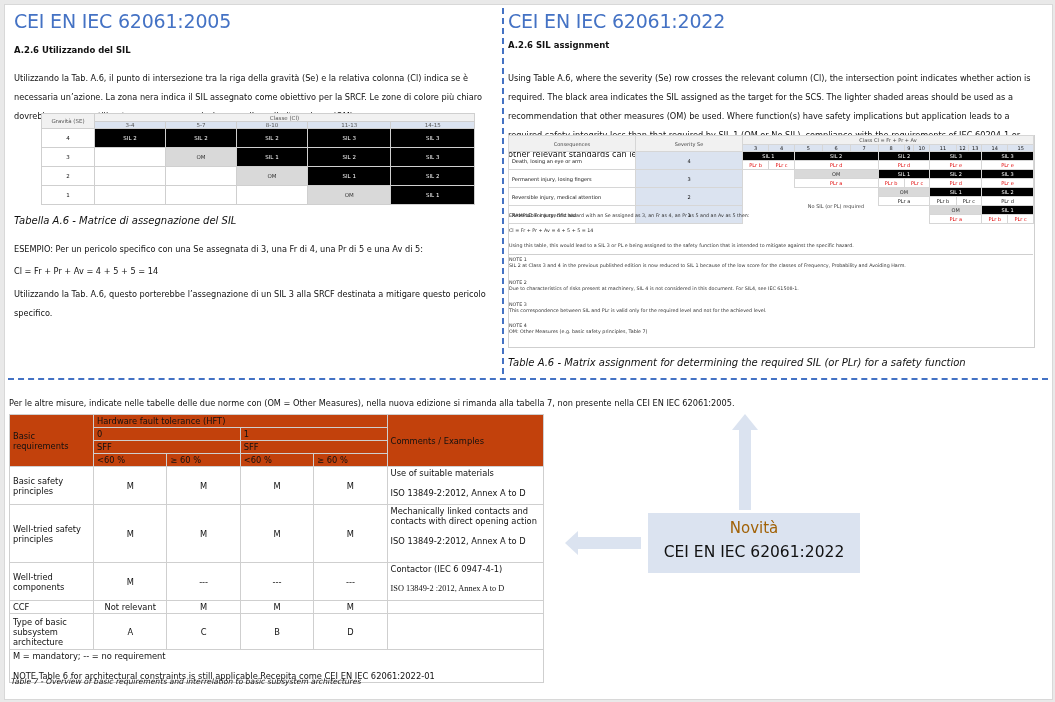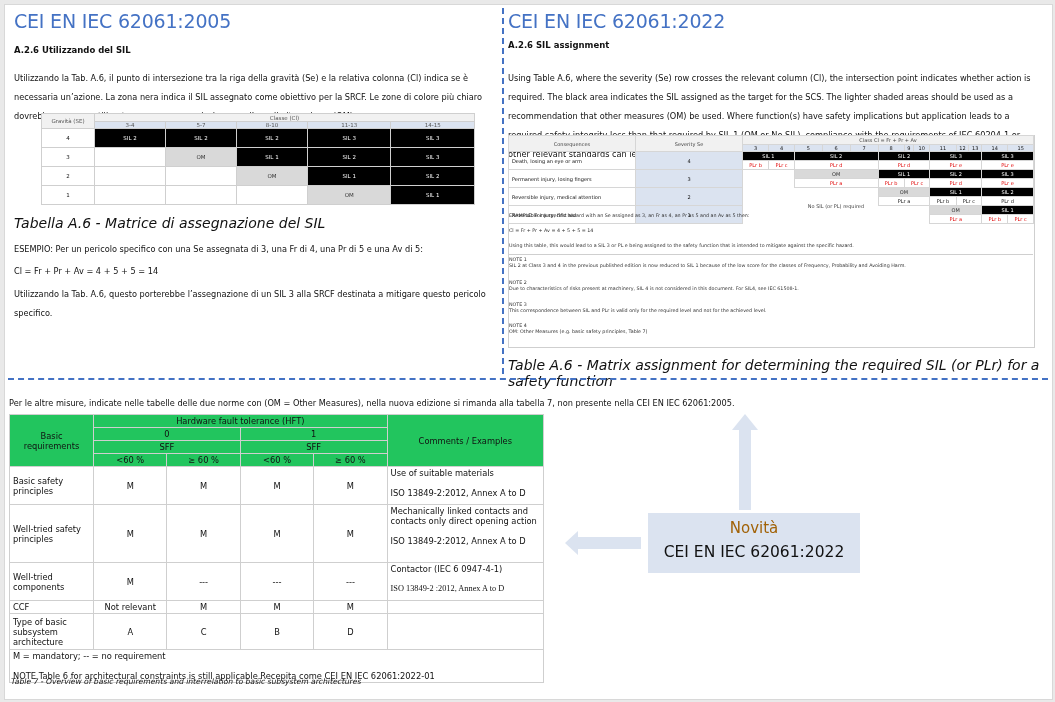--- a/index.html
+++ b/index.html
@@ -1,21 +1,21 @@
 <!DOCTYPE html>
 <html><head>
 <meta charset="utf-8">
 <style>
   html,body{margin:0;padding:0;background:#e9e9e9;}
   body{width:1055px;height:702px;position:relative;overflow:hidden;font-family:"DejaVu Sans","Liberation Sans",sans-serif;color:#111;}
   .panel{position:absolute;left:4px;top:4px;width:1047px;height:694px;background:#fff;border:1px solid #d8d8d8;}
   .h1{position:absolute;font-size:19px;color:#4472c4;letter-spacing:-0.2px;}
   .h2{position:absolute;font-size:8.5px;font-weight:bold;}
   .para{position:absolute;font-size:8.2px;line-height:19px;}
-  .cap{position:absolute;font-size:14px;font-style:italic;}
+  .cap{position:absolute;font-size:10px;font-style:italic;}
   .vdash{position:absolute;left:502px;top:8px;height:366px;border-left:2px dashed #4472c4;}
   .hdash{position:absolute;left:8px;top:378px;width:1040px;border-top:2px dashed #4472c4;}
 
   
   table{border-collapse:collapse;}
   .t05{position:absolute;left:41px;top:113px;width:434px;font-size:5.5px;}
   .t05 td{border:1px solid #cfcfcf;text-align:center;height:18px;padding:0;}
   .t05 .hdr{background:#f1f1f1;color:#555;height:7px;}
   .t05 .sub td{background:#dbe3f0;height:5px;color:#555;}
   .blk{background:#000;color:#fff;}
@@ -27,21 +27,21 @@
   .t22 td{border:1px solid #d6d6d6;padding:0 3px;height:8px;}
   .t22 .h{background:#f1f1f1;text-align:center;color:#444;}
   .t22 .sev{background:#dbe3f0;text-align:center;width:100px;}
   .t22 .num td{background:#dbe3f0;text-align:center;height:5px;padding:0;}
   .red{color:#e00000;text-align:center;}
   .notes{position:absolute;left:509px;font-size:4.8px;line-height:6px;color:#333;}
 
   
   .t7{position:absolute;left:9px;top:414px;width:535px;font-size:8.3px;}
   .t7 td{border:1px solid #cfcfcf;padding:1px 3px;}
-  .t7 .hd{background:#22c55e;text-align:center;}
+  .t7 .hd{background:#c2410c;text-align:left;}
   .t7 .c{text-align:center;}
 
   .novita{position:absolute;left:648px;top:513px;width:212px;height:60px;background:#dbe3f0;text-align:center;}
   .novita .n1{color:#a16207;font-size:15px;margin-top:6px;}
   .novita .n2{font-size:15.5px;margin-top:6px;color:#111;}
 </style>
 </head>
 <body>
 
 <div class="panel"></div>
@@ -249,21 +249,21 @@
       <div style="margin-top:10px;">ISO 13849-2:2012, Annex A to D</div>
     </td>
   </tr>
   <tr style="height:58px;">
     <td>Well-tried safety principles</td>
     <td class="c">M</td>
     <td class="c">M</td>
     <td class="c">M</td>
     <td class="c">M</td>
     <td style="vertical-align:top;">
-      <div>Mechanically linked contacts and contacts only direct opening action</div>
+      <div>Mechanically linked contacts and contacts with direct opening action</div>
       <div style="margin-top:10px;">ISO 13849-2:2012, Annex A to D</div>
     </td>
   </tr>
   <tr style="height:38px;">
     <td>Well-tried components</td>
     <td class="c">M</td>
     <td class="c">---</td>
     <td class="c">---</td>
     <td class="c">---</td>
     <td style="vertical-align:top;">

